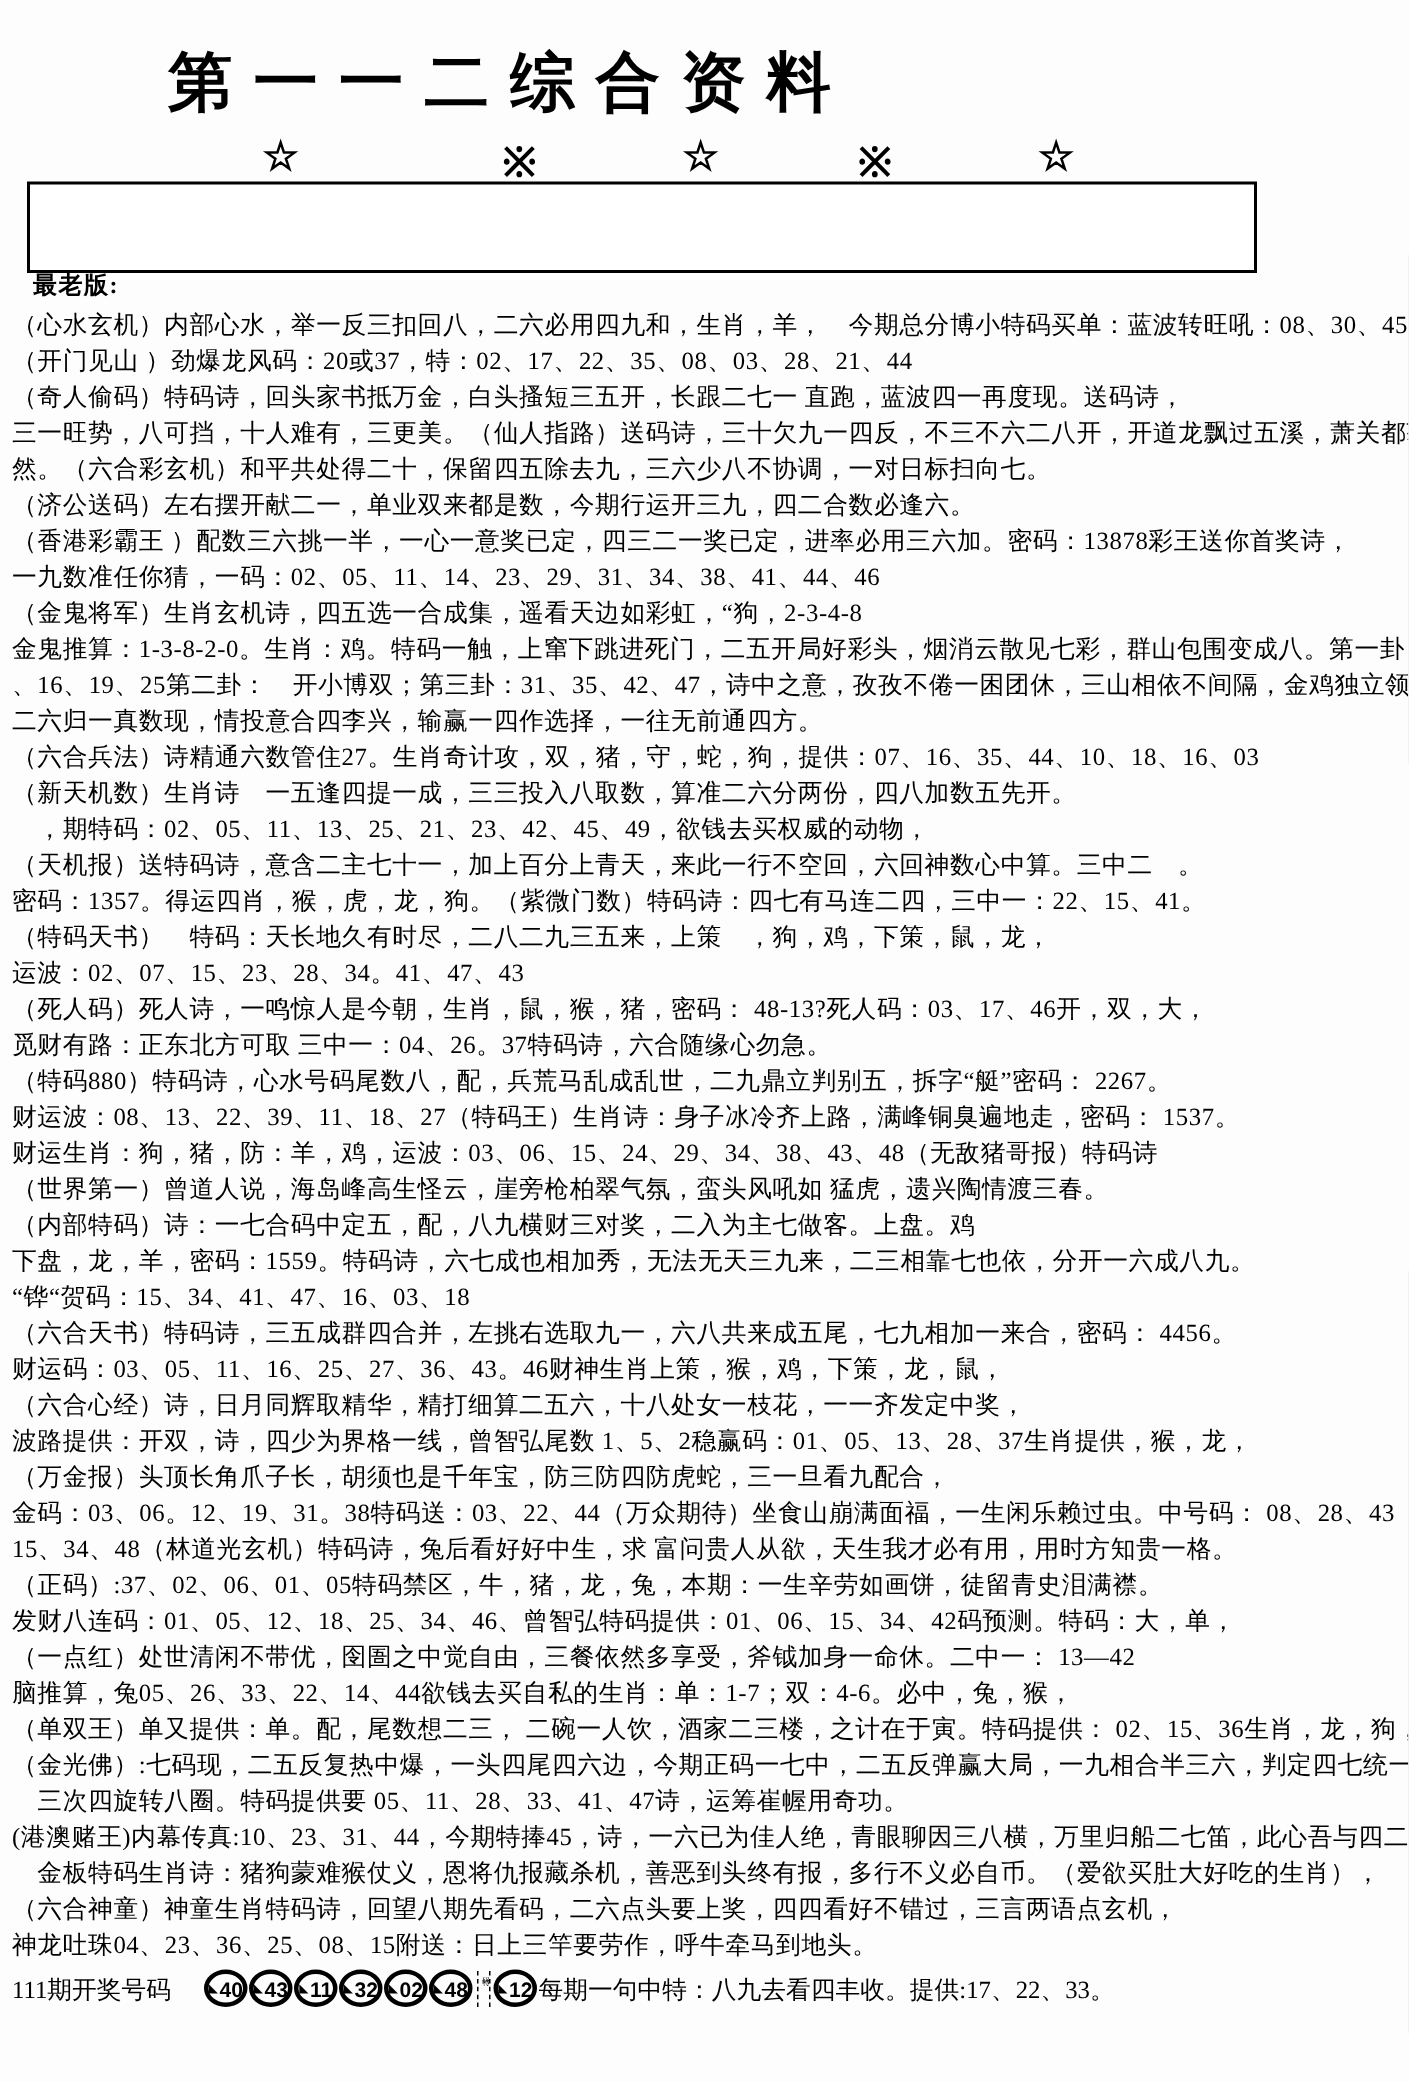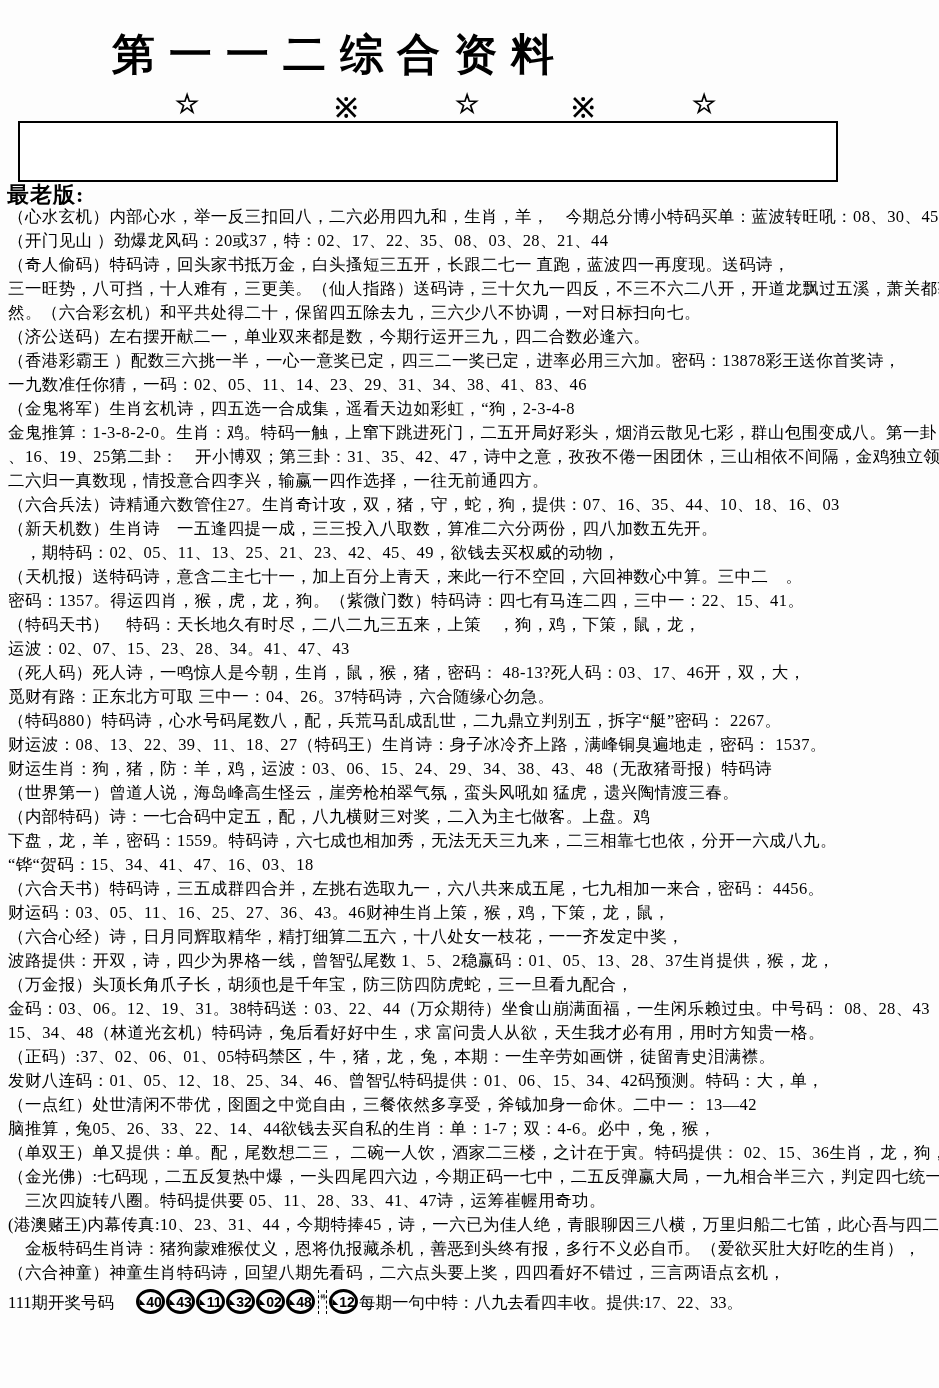--- a/index.html
+++ b/index.html
@@ -2,21 +2,21 @@
 <html><head>
 <meta charset="utf-8">
 <style>
   html,body{margin:0;padding:0;background:#e8e8e8;}
   .page{position:relative;width:939px;height:1388px;background:#fdfdfd;color:#000;
         font-family:"Liberation Serif","DejaVu Serif",serif;overflow:hidden;}
   .title{position:absolute;left:112px;top:26px;font-size:43px;font-weight:700;
          letter-spacing:14px;white-space:nowrap;}
   .star{position:absolute;top:88px;font-size:27px;font-weight:700;}
   .frame{position:absolute;left:18px;top:121px;width:816px;height:57px;border:2px solid #000;background:#fff;}
-  .section-label{position:absolute;left:7px;top:180px;font-size:22px;font-weight:700;letter-spacing:1px;}
+  .section-label{position:absolute;left:22px;top:180px;font-size:16px;font-weight:700;letter-spacing:1px;}
   .body{position:absolute;left:8px;top:205px;width:931px;}
   .line{height:24px;line-height:24px;font-size:16.5px;white-space:nowrap;overflow:hidden;letter-spacing:0.4px;}
   .result{display:flex;align-items:flex-end;height:29px;font-size:16.5px;white-space:nowrap;}
   .result-prefix{margin-right:22px;}
   .balls{display:inline-flex;align-items:center;}
   .ball{display:inline-flex;align-items:center;justify-content:center;width:29px;height:25px;
         border:3px solid #000;border-radius:50%;font-weight:700;font-size:14px;margin-right:1px;
         font-family:"Liberation Sans","DejaVu Sans",sans-serif;box-sizing:border-box;}
   .wedge{font-size:8px;line-height:8px;margin-right:1px;}
   .sep{writing-mode:vertical-rl;font-size:5px;line-height:5px;height:24px;display:inline-block;
@@ -41,21 +41,21 @@
   <div class="section-label">最老版:</div>
 
   <div class="body">
     <div class="line">（心水玄机）内部心水，举一反三扣回八，二六必用四九和，生肖，羊，　今期总分博小特码买单：蓝波转旺吼：08、30、45。</div>
     <div class="line">（开门见山 ）劲爆龙风码：20或37，特：02、17、22、35、08、03、28、21、44</div>
     <div class="line">（奇人偷码）特码诗，回头家书抵万金，白头搔短三五开，长跟二七一 直跑，蓝波四一再度现。送码诗，</div>
     <div class="line">三一旺势，八可挡，十人难有，三更美。（仙人指路）送码诗，三十欠九一四反，不三不六二八开，开道龙飘过五溪，萧关都获在</div>
     <div class="line">然。（六合彩玄机）和平共处得二十，保留四五除去九，三六少八不协调，一对日标扫向七。</div>
     <div class="line">（济公送码）左右摆开献二一，单业双来都是数，今期行运开三九，四二合数必逢六。</div>
     <div class="line">（香港彩霸王 ）配数三六挑一半，一心一意奖已定，四三二一奖已定，进率必用三六加。密码：13878彩王送你首奖诗，</div>
-    <div class="line">一九数准任你猜，一码：02、05、11、14、23、29、31、34、38、41、83、46</div>
+    <div class="line">一九数准任你猜，一码：02、05、11、14、23、29、31、34、38、41、44、46</div>
     <div class="line">（金鬼将军）生肖玄机诗，四五选一合成集，遥看天边如彩虹，“狗，2-3-4-8</div>
     <div class="line">金鬼推算：1-3-8-2-0。生肖：鸡。特码一触，上窜下跳进死门，二五开局好彩头，烟消云散见七彩，群山包围变成八。第一卦：02</div>
     <div class="line">、16、19、25第二卦：　开小博双；第三卦：31、35、42、47，诗中之意，孜孜不倦一困团休，三山相依不间隔，金鸡独立领群雄，</div>
     <div class="line">二六归一真数现，情投意合四李兴，输赢一四作选择，一往无前通四方。</div>
     <div class="line">（六合兵法）诗精通六数管住27。生肖奇计攻，双，猪，守，蛇，狗，提供：07、16、35、44、10、18、16、03</div>
     <div class="line">（新天机数）生肖诗　一五逢四提一成，三三投入八取数，算准二六分两份，四八加数五先开。</div>
     <div class="line">　，期特码：02、05、11、13、25、21、23、42、45、49，欲钱去买权威的动物，</div>
     <div class="line">（天机报）送特码诗，意含二主七十一，加上百分上青天，来此一行不空回，六回神数心中算。三中二　。</div>
     <div class="line">密码：1357。得运四肖，猴，虎，龙，狗。（紫微门数）特码诗：四七有马连二四，三中一：22、15、41。</div>
     <div class="line">（特码天书）　特码：天长地久有时尽，二八二九三五来，上策　，狗，鸡，下策，鼠，龙，</div>
@@ -79,20 +79,21 @@
     <div class="line">（正码）:37、02、06、01、05特码禁区，牛，猪，龙，兔，本期：一生辛劳如画饼，徒留青史泪满襟。</div>
     <div class="line">发财八连码：01、05、12、18、25、34、46、曾智弘特码提供：01、06、15、34、42码预测。特码：大，单，</div>
     <div class="line">（一点红）处世清闲不带优，囹圄之中觉自由，三餐依然多享受，斧钺加身一命休。二中一： 13—42</div>
     <div class="line">脑推算，兔05、26、33、22、14、44欲钱去买自私的生肖：单：1-7；双：4-6。必中，兔，猴，</div>
     <div class="line">（单双王）单又提供：单。配，尾数想二三， 二碗一人饮，酒家二三楼，之计在于寅。特码提供： 02、15、36生肖，龙，狗，</div>
     <div class="line">（金光佛）:七码现，二五反复热中爆，一头四尾四六边，今期正码一七中，二五反弹赢大局，一九相合半三六，判定四七统一出，</div>
     <div class="line">　三次四旋转八圈。特码提供要 05、11、28、33、41、47诗，运筹崔幄用奇功。</div>
     <div class="line">(港澳赌王)内幕传真:10、23、31、44，今期特捧45，诗，一六已为佳人绝，青眼聊因三八横，万里归船二七笛，此心吾与四二盟，</div>
     <div class="line">　金板特码生肖诗：猪狗蒙难猴仗义，恩将仇报藏杀机，善恶到头终有报，多行不义必自币。（爱欲买肚大好吃的生肖），</div>
     <div class="line">（六合神童）神童生肖特码诗，回望八期先看码，二六点头要上奖，四四看好不错过，三言两语点玄机，</div>
+    <div class="line">神龙吐珠04、23、36、25、08、15附送：日上三竿要劳作，呼牛牵马到地头。</div>
 
     <div class="result">
       <span class="result-prefix">111期开奖号码</span>
       <span class="balls">
         <span class="ball">
             <span class="wedge">◣</span>
             <span>40</span>
           </span>
         <span class="ball">
             <span class="wedge">◣</span>

